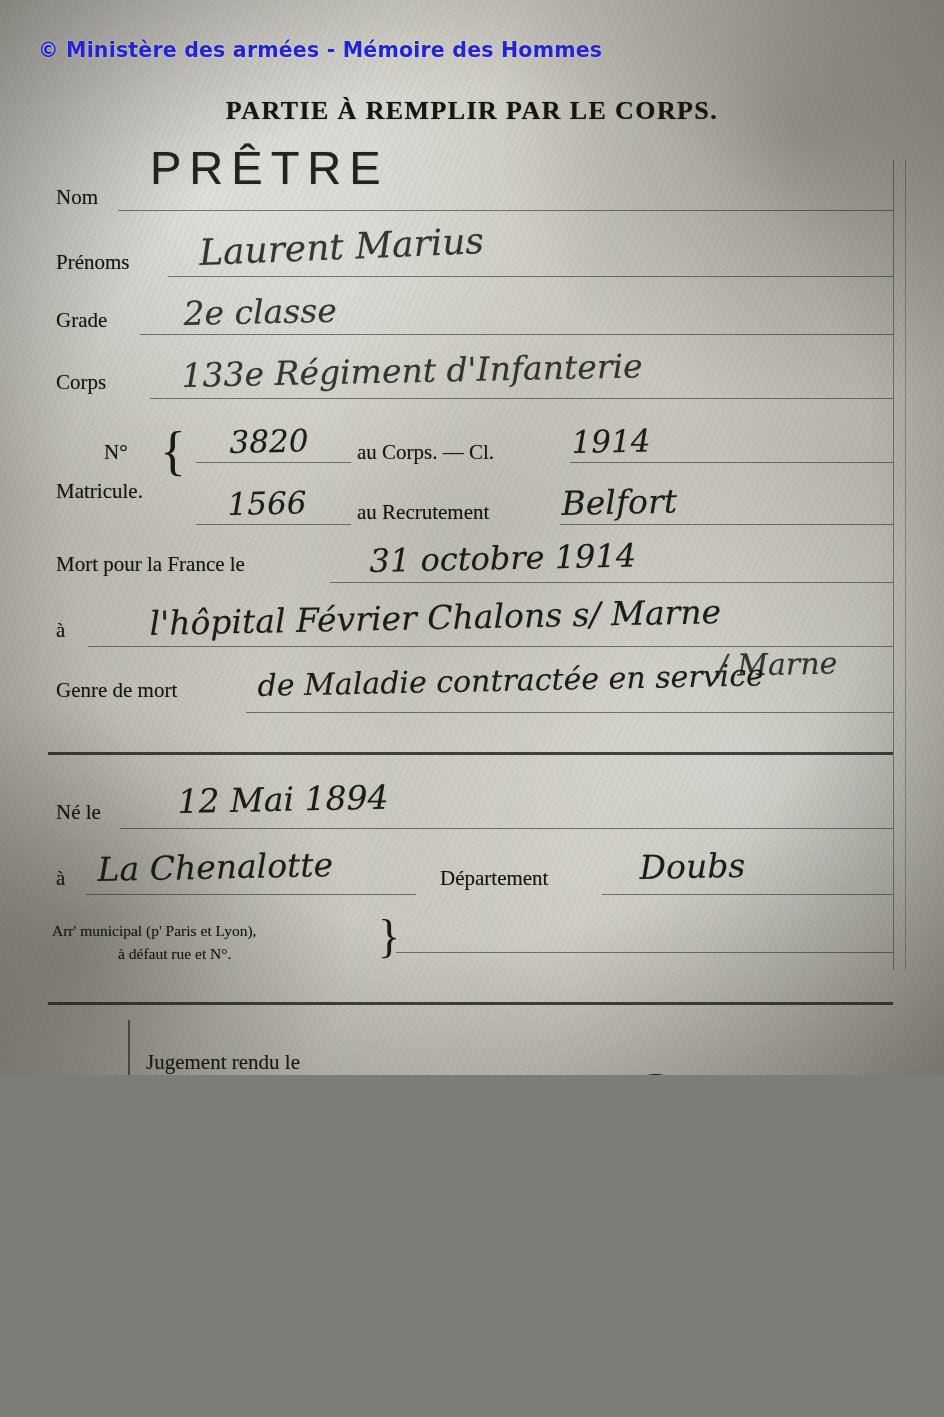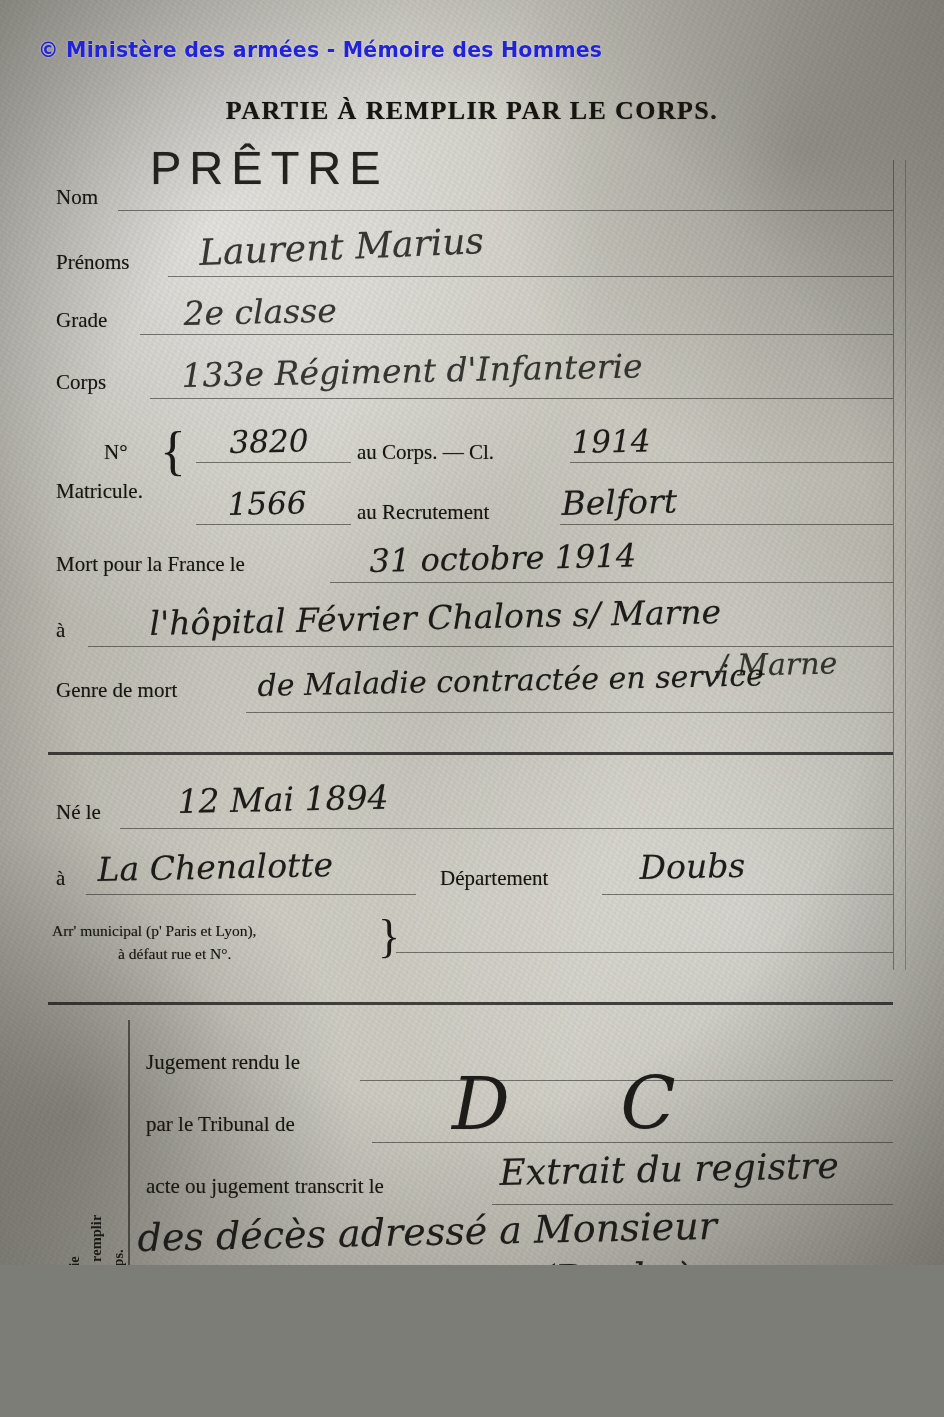--- a/index.html
+++ b/index.html
@@ -3,21 +3,21 @@
 <meta charset="utf-8">
 <style>
   html, body {
     margin: 0;
     padding: 0;
     background: #7d7d78;
   }
   .page {
     position: relative;
     width: 944px;
-    height: 1265px;
+    height: 1075px;
     overflow: hidden;
     background: #fde047;
     font-family: "Liberation Serif", serif;
   }
   
   .paper {
     position: absolute;
     inset: 0;
     background-color: #c9c7bd;
     background-image:

